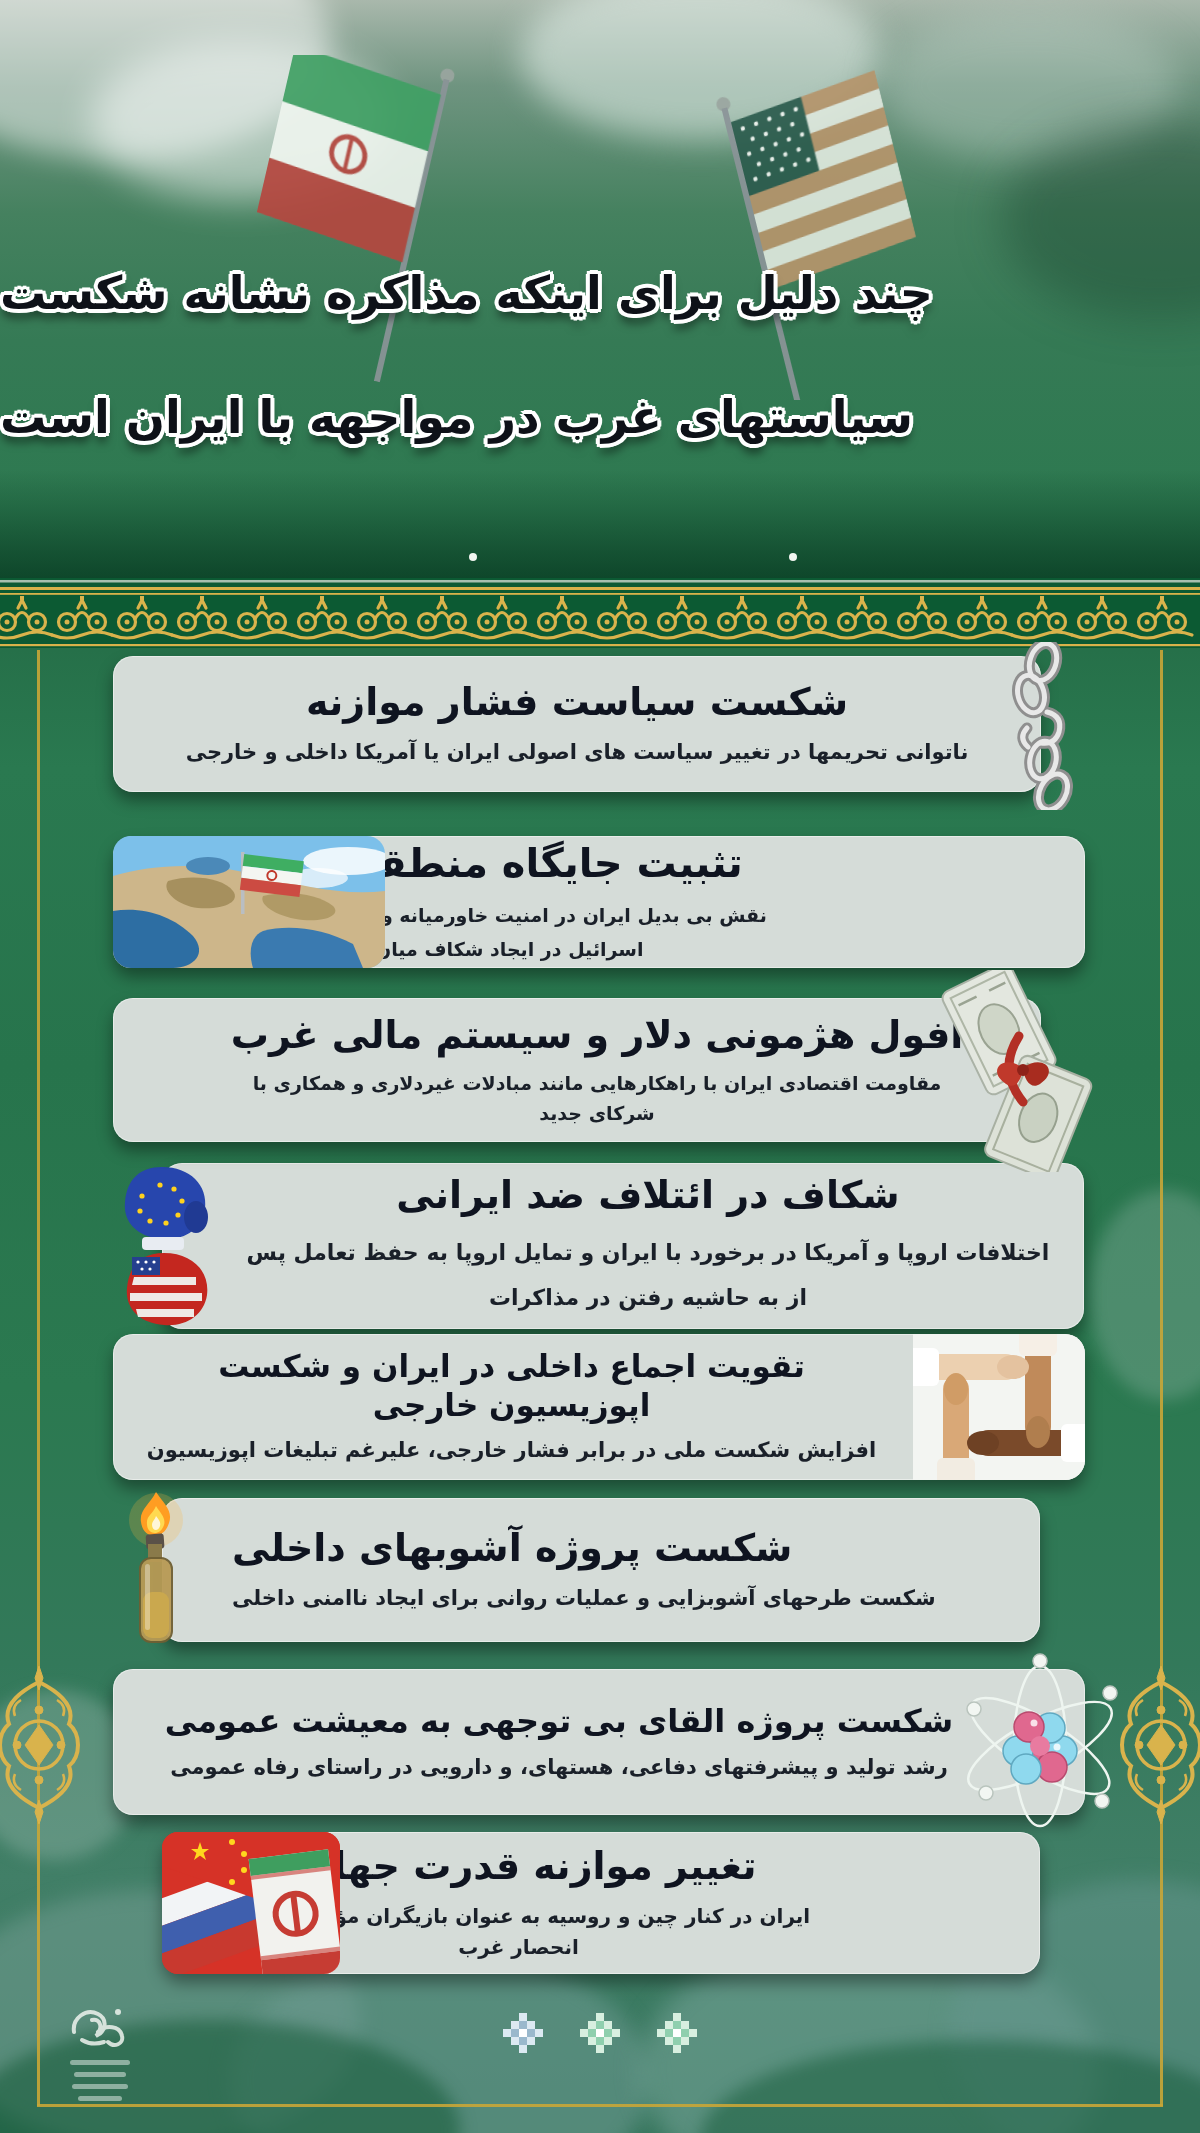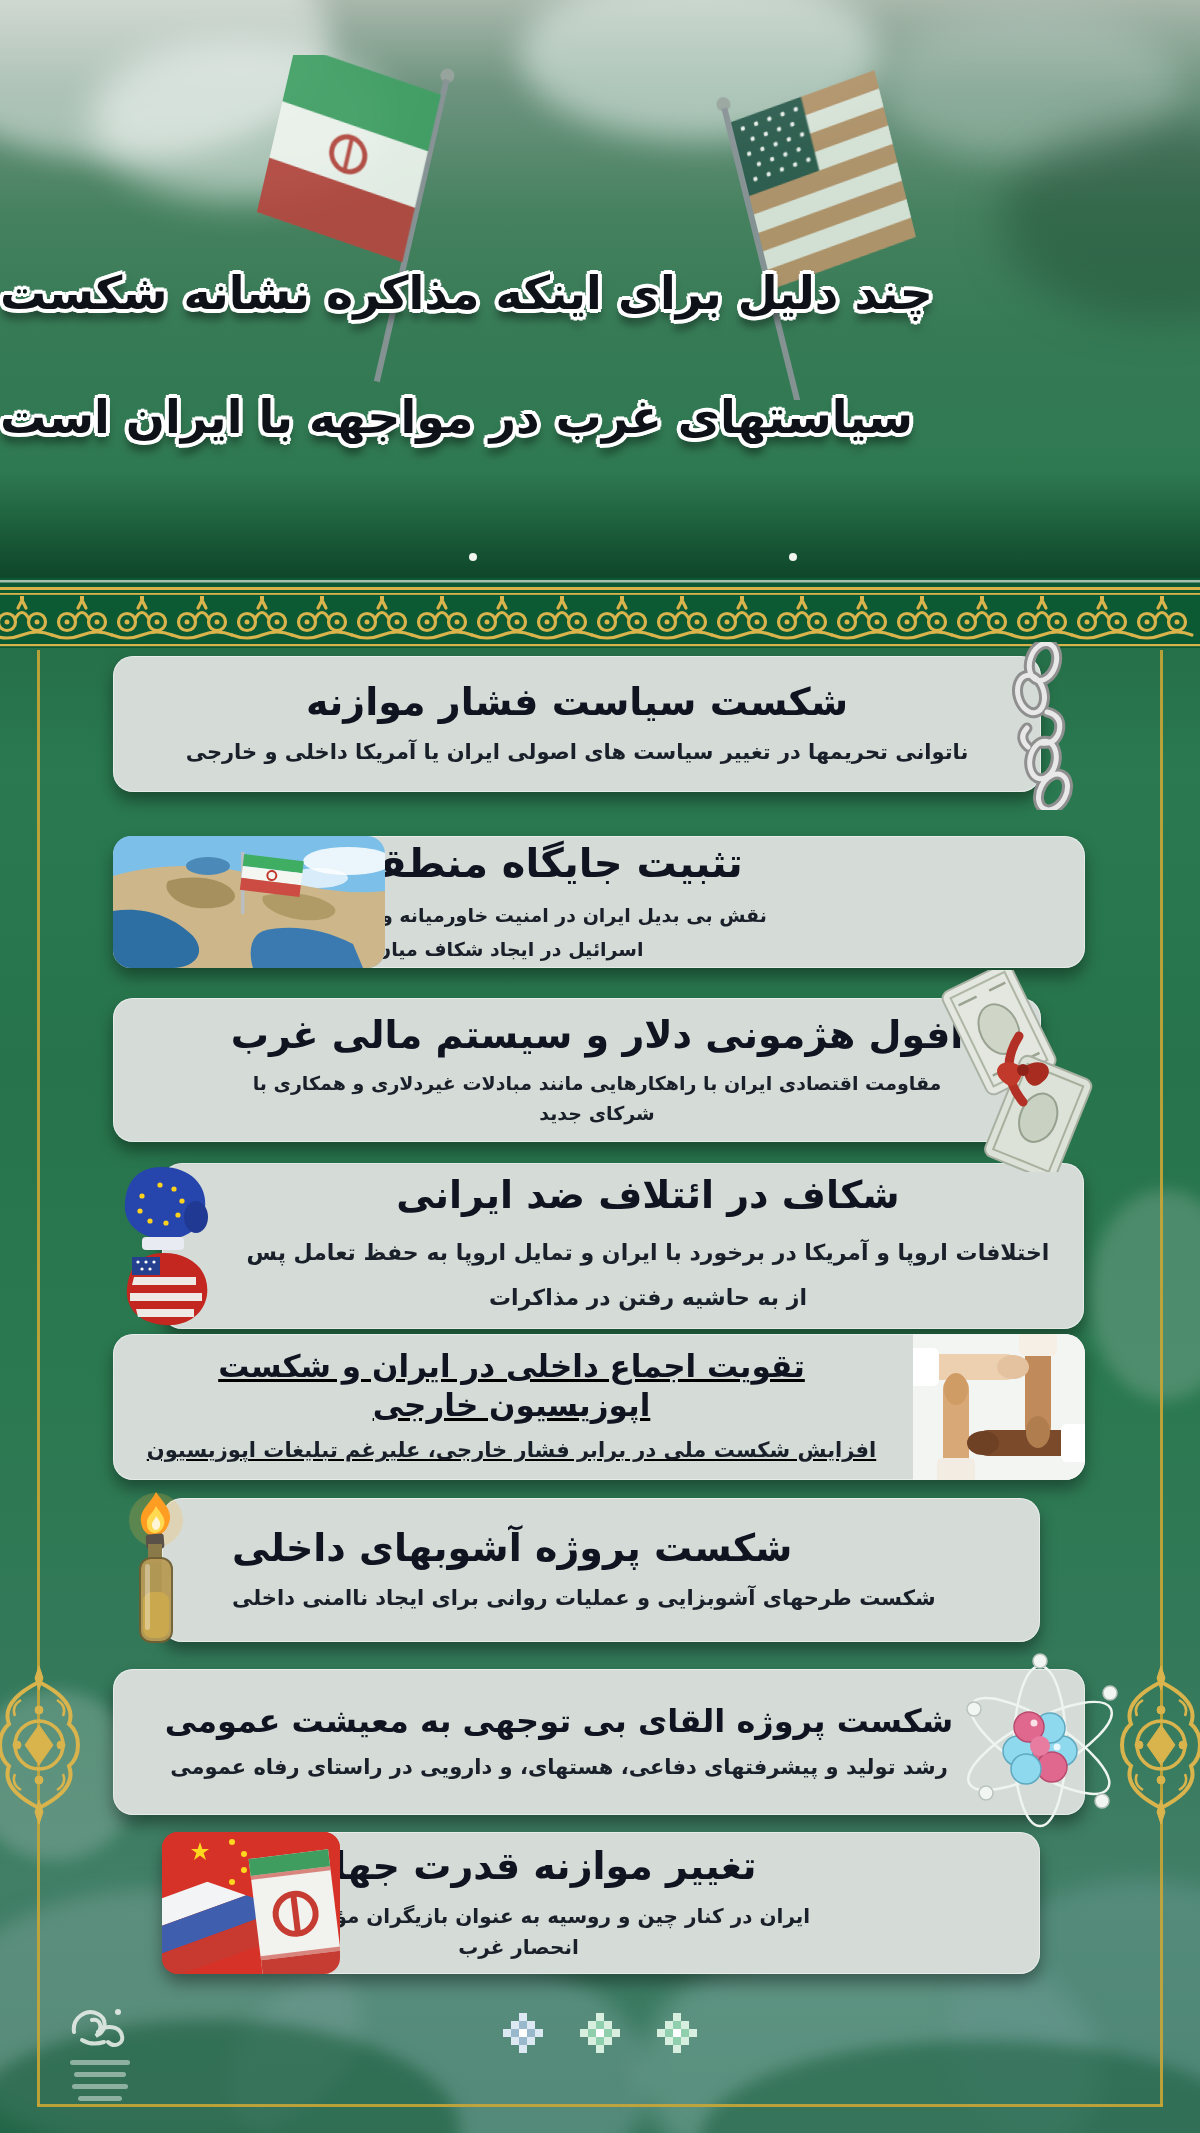--- a/index.html
+++ b/index.html
@@ -40,21 +40,21 @@
   .imgR{position:absolute;right:0;top:0;height:100%;overflow:hidden;border-radius:0 20px 20px 0;}
   .card2 .imgL{width:272px;border-radius:18px;}
   .card2 .ct{font-size:40px;}
   .card2 .cs{font-size:19px;line-height:1.8;}
   .card3{left:113px;top:998px;width:928px;height:144px;padding:0 70px 0 110px;box-sizing:border-box;}
   .card3 .icon{right:-70px;top:-28px;width:178px;height:202px;}
   .card3 .cs{font-size:19px;}
   .card4{left:162px;top:1163px;width:922px;height:166px;padding:0 30px 0 80px;box-sizing:border-box;}
   .card4 .icon{left:-62px;top:-2px;width:132px;height:170px;}
   .card4 .cs{font-size:22px;line-height:2.05;}
-  .card5{left:113px;top:1334px;width:972px;height:146px;padding:0 195px 0 20px;box-sizing:border-box;text-decoration:underline;}
+  .card5{left:113px;top:1334px;width:972px;height:146px;padding:0 195px 0 20px;box-sizing:border-box;}
   .card5 .imgR{width:172px;}
   .card5 .ct{font-size:31px;}
   .card6{left:162px;top:1498px;width:878px;height:144px;padding:0 30px 0 70px;box-sizing:border-box;align-items:flex-end;}
   .card6 .icon{left:-60px;top:-8px;width:118px;height:156px;}
   .card7{left:113px;top:1669px;width:972px;height:146px;padding:0 120px 0 40px;box-sizing:border-box;}
   .card7 .ct{font-size:32px;}
   .card7 .icon{right:-45px;top:-18px;width:178px;height:186px;}
   .card8{left:162px;top:1832px;width:878px;height:142px;padding:0 195px 0 30px;box-sizing:border-box;}
   .card8 .imgL{width:178px;border-radius:16px;}
   .card8 .cs{font-size:20px;}

